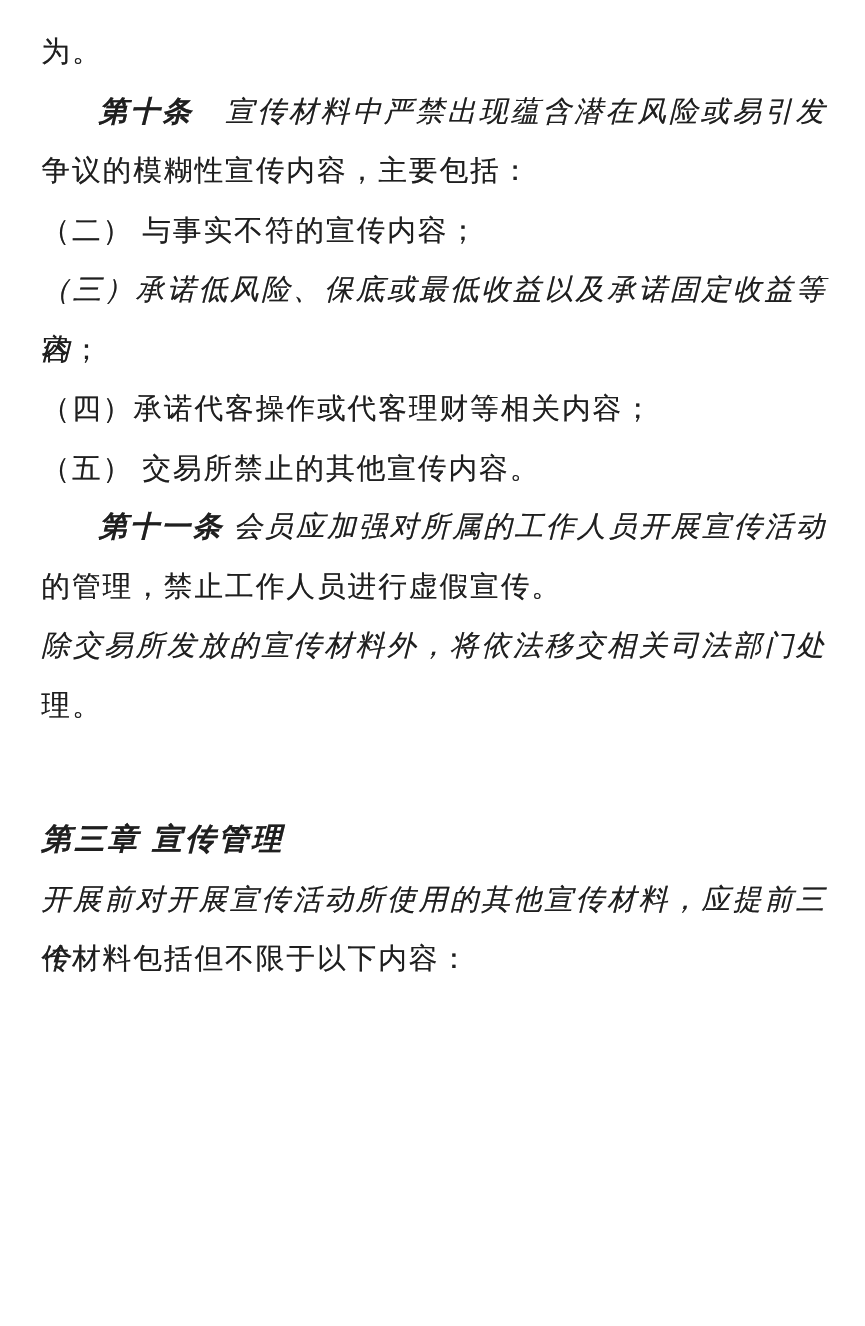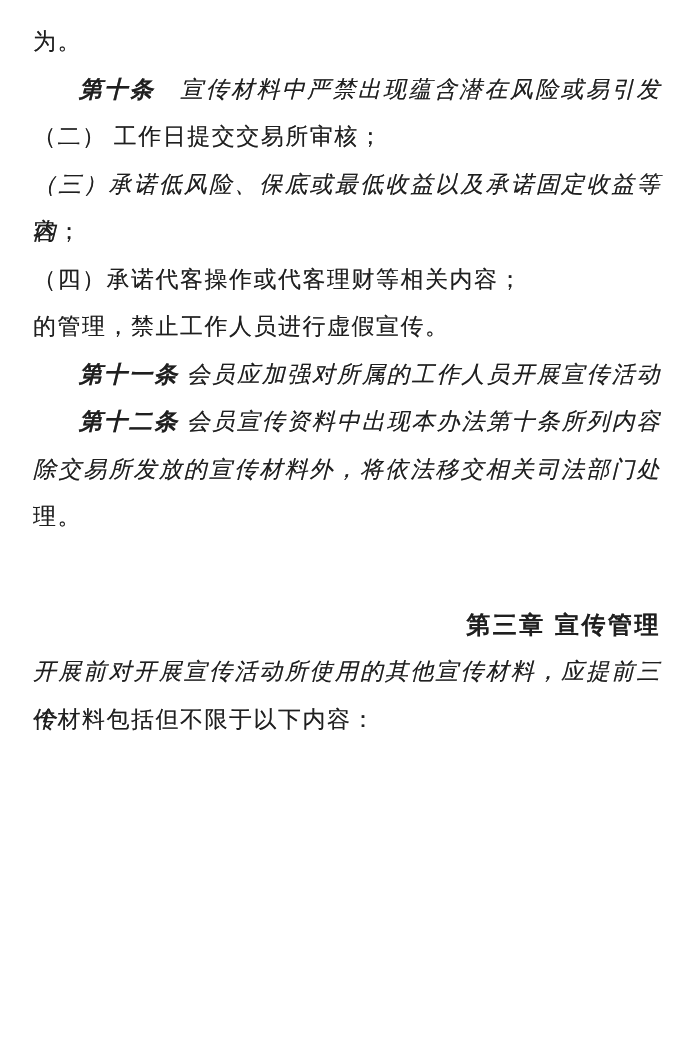--- a/index.html
+++ b/index.html
@@ -20,41 +20,42 @@
     text-shadow: 0 0 0.5px rgba(20,20,20,0.55);
   }
   .line {
     height: 47.5px;
     line-height: 47.5px;
     letter-spacing: 1.5px;
     white-space: normal;
   }
   .left   { text-align: left; }
   .fill   { text-align: justify; text-align-last: justify; font-style: italic; }
-  .center { text-align: right; }
+  .center { text-align: left; font-style: italic; }
   .indent { text-indent: 46px; }
   .b {
     font-weight: 700;
     font-family: "Liberation Sans", "DejaVu Sans", sans-serif;
   }
   .chapter { font-size: 24px; letter-spacing: 2.5px; }
   .spacer { width: 100%; }
 </style>
 </head>
 <body>
 
 <div class="page">
     <div class="line left"><span>为。</span></div>
     <div class="line fill indent"><span class="b">第十条</span><span>　宣传材料中严禁出现蕴含潜在风险或易引发</span></div>
-    <div class="line left"><span>（二） 工作日提交交易所审核；</span></div>
+    <div class="line left"><span>争议的模糊性宣传内容，主要包括：</span></div>
+    <div class="line left"><span>（二） 与事实不符的宣传内容；</span></div>
     <div class="line fill"><span>（三）承诺低风险、保底或最低收益以及承诺固定收益等内</span></div>
     <div class="line left"><span>容；</span></div>
     <div class="line left"><span>（四）承诺代客操作或代客理财等相关内容；</span></div>
+    <div class="line left"><span>（五） 交易所禁止的其他宣传内容。</span></div>
+    <div class="line fill indent"><span class="b">第十一条</span><span> 会员应加强对所属的工作人员开展宣传活动</span></div>
     <div class="line left"><span>的管理，禁止工作人员进行虚假宣传。</span></div>
-    <div class="line fill indent"><span class="b">第十一条</span><span> 会员应加强对所属的工作人员开展宣传活动</span></div>
-    <div class="line fill indent"><span class="b">第十二条</span><span> 会员宣传资料中出现本办法第十条所列内容</span></div>
     <div class="line fill"><span>除交易所发放的宣传材料外，将依法移交相关司法部门处</span></div>
     <div class="line left"><span>理。</span></div>
     <div class="spacer" style="height: 60px;"></div>
     <div class="line center chapter"><span class="b">第三章 宣传管理</span></div>
     <div class="line fill"><span>开展前对开展宣传活动所使用的其他宣传材料，应提前三个</span></div>
     <div class="line left"><span>传材料包括但不限于以下内容：</span></div>
   </div>
 
 </body></html>

